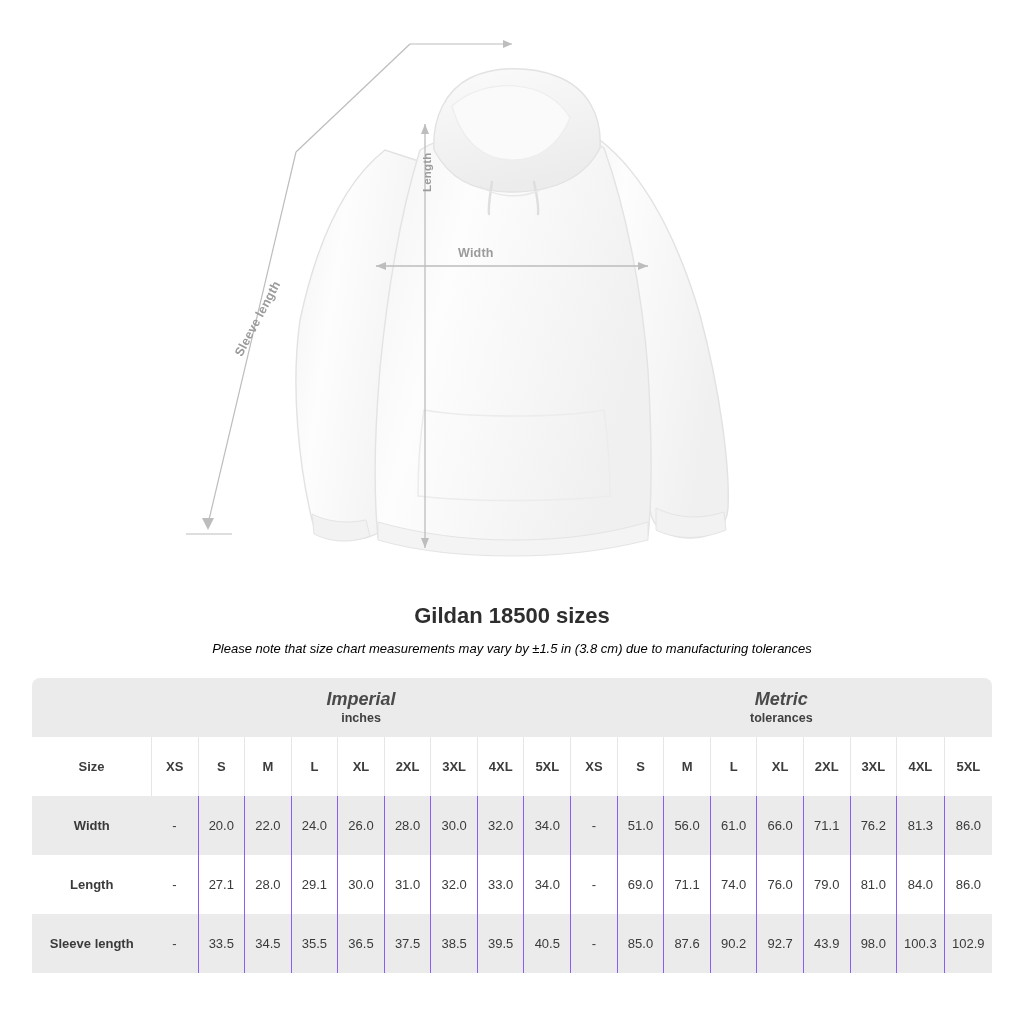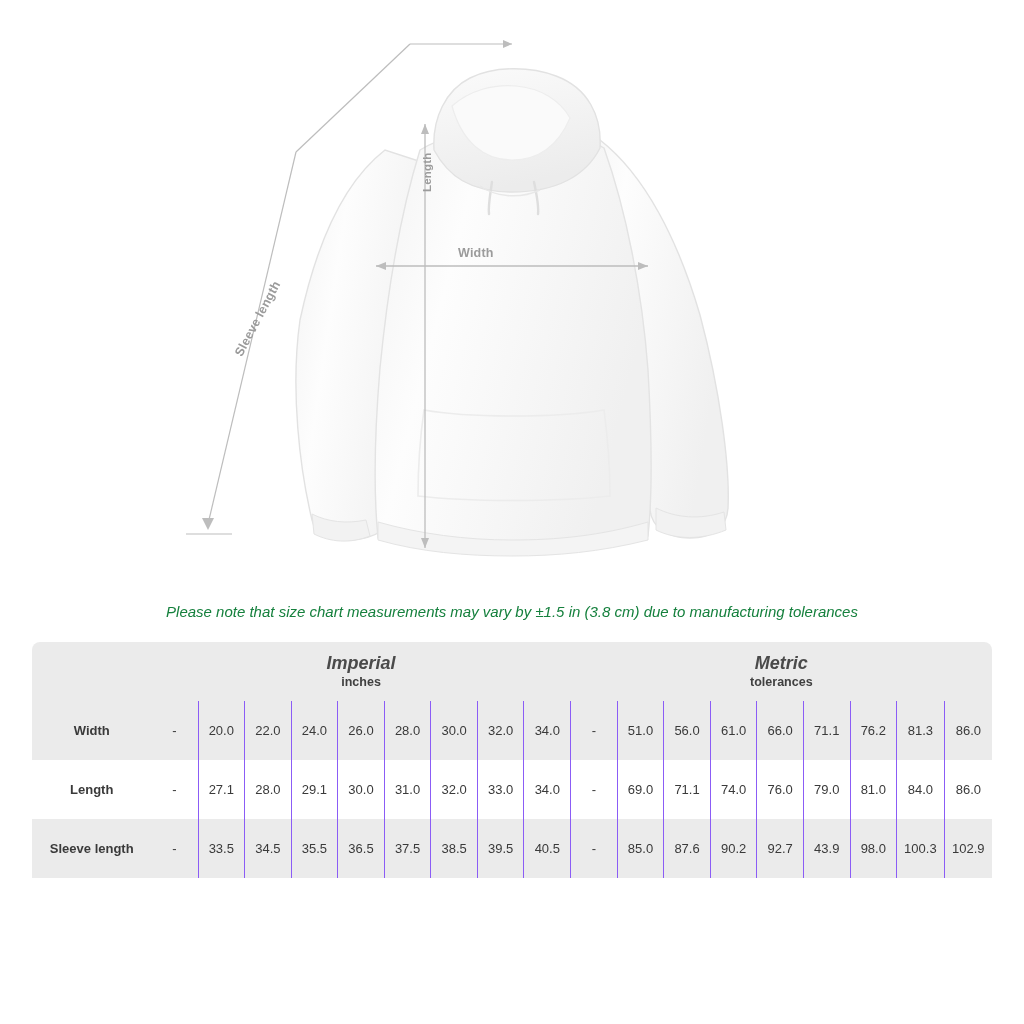--- a/index.html
+++ b/index.html
@@ -59,23 +59,23 @@
     text-align: center;
     margin-top: 18px;
   }
   .chart-title {
     font-size: 22px;
     font-weight: bold;
     color: #2e2e2e;
     margin: 0;
   }
   .chart-note {
-    font-size: 15px;
+    font-size: 13px;
     font-style: italic;
-    color: #15803d;
+    color: #000000;
     margin: 12px 0 0 0;
   }
 
   
   .table-wrap {
     margin: 22px 32px 0 32px;
   }
   table.size-chart {
     border-collapse: collapse;
     width: 960px;
@@ -205,20 +205,21 @@
       <polygon points="208,530 202,518 214,518" fill="#bdbdbd"></polygon>
       <line x1="186" y1="534" x2="232" y2="534" stroke="#bdbdbd" stroke-width="1.2"></line>
     </svg>
 
     <div class="dim-label lbl-width">Width</div>
     <div class="dim-label lbl-length">Length</div>
     <div class="dim-label lbl-sleeve">Sleeve length</div>
   </div>
 
   <div class="title-block">
+    <h1 class="chart-title">Gildan 18500 sizes</h1>
     <p class="chart-note">Please note that size chart measurements may vary by ±1.5 in (3.8 cm) due to manufacturing tolerances</p>
   </div>
 
   <div class="table-wrap">
     <table class="size-chart">
       <colgroup>
         <col class="c-label">
         <col class="c-val">
           <col class="c-val">
           <col class="c-val">
@@ -242,20 +243,41 @@
         <tr>
           <th class="unit-corner corner-left"></th>
           <th class="unit-cell" colspan="9">
             <div class="unit-name">Imperial</div>
             <div class="unit-sub">inches</div>
           </th>
           <th class="unit-cell corner-right" colspan="9">
             <div class="unit-name">Metric</div>
             <div class="unit-sub">tolerances</div>
           </th>
+        </tr>
+        <tr class="sizes-row">
+          <th class="row-head">Size</th>
+          <th>XS</th>
+          <th>S</th>
+          <th>M</th>
+          <th>L</th>
+          <th>XL</th>
+          <th>2XL</th>
+          <th>3XL</th>
+          <th>4XL</th>
+          <th>5XL</th>
+          <th>XS</th>
+          <th>S</th>
+          <th>M</th>
+          <th>L</th>
+          <th>XL</th>
+          <th>2XL</th>
+          <th>3XL</th>
+          <th>4XL</th>
+          <th>5XL</th>
         </tr>
       </thead>
       <tbody>
         <tr class="band-a">
           <th class="row-head">Width</th>
           <td class="val first-col-sep">-</td>
           <td class="val">20.0</td>
           <td class="val">22.0</td>
           <td class="val">24.0</td>
           <td class="val">26.0</td>

